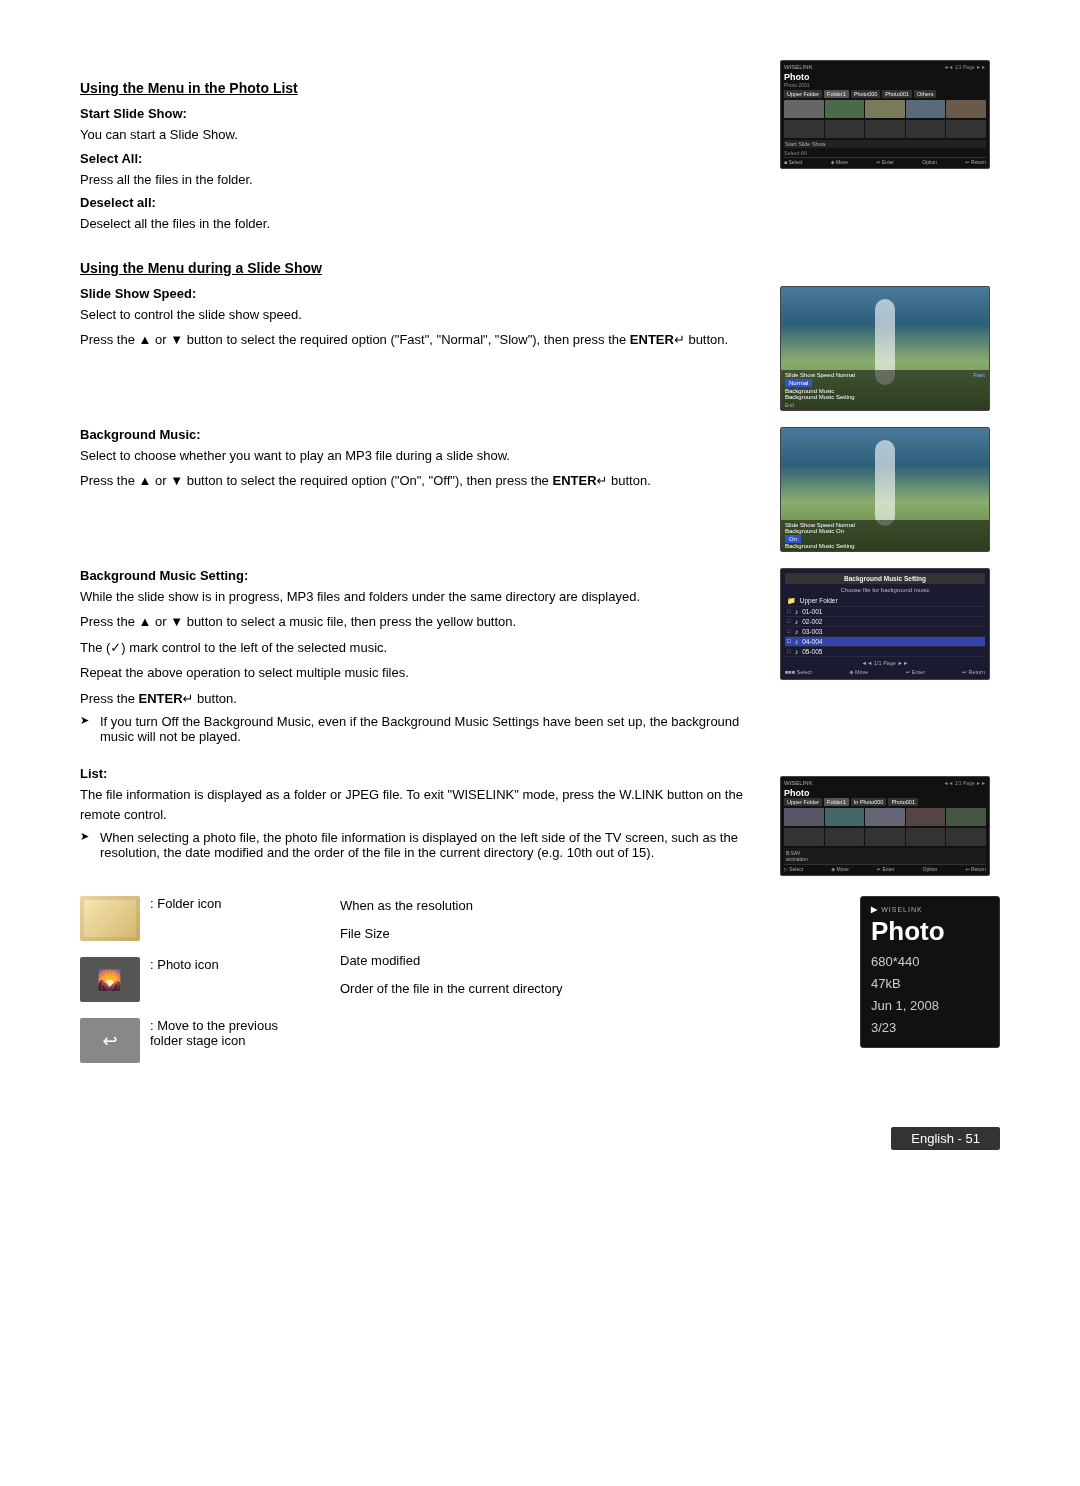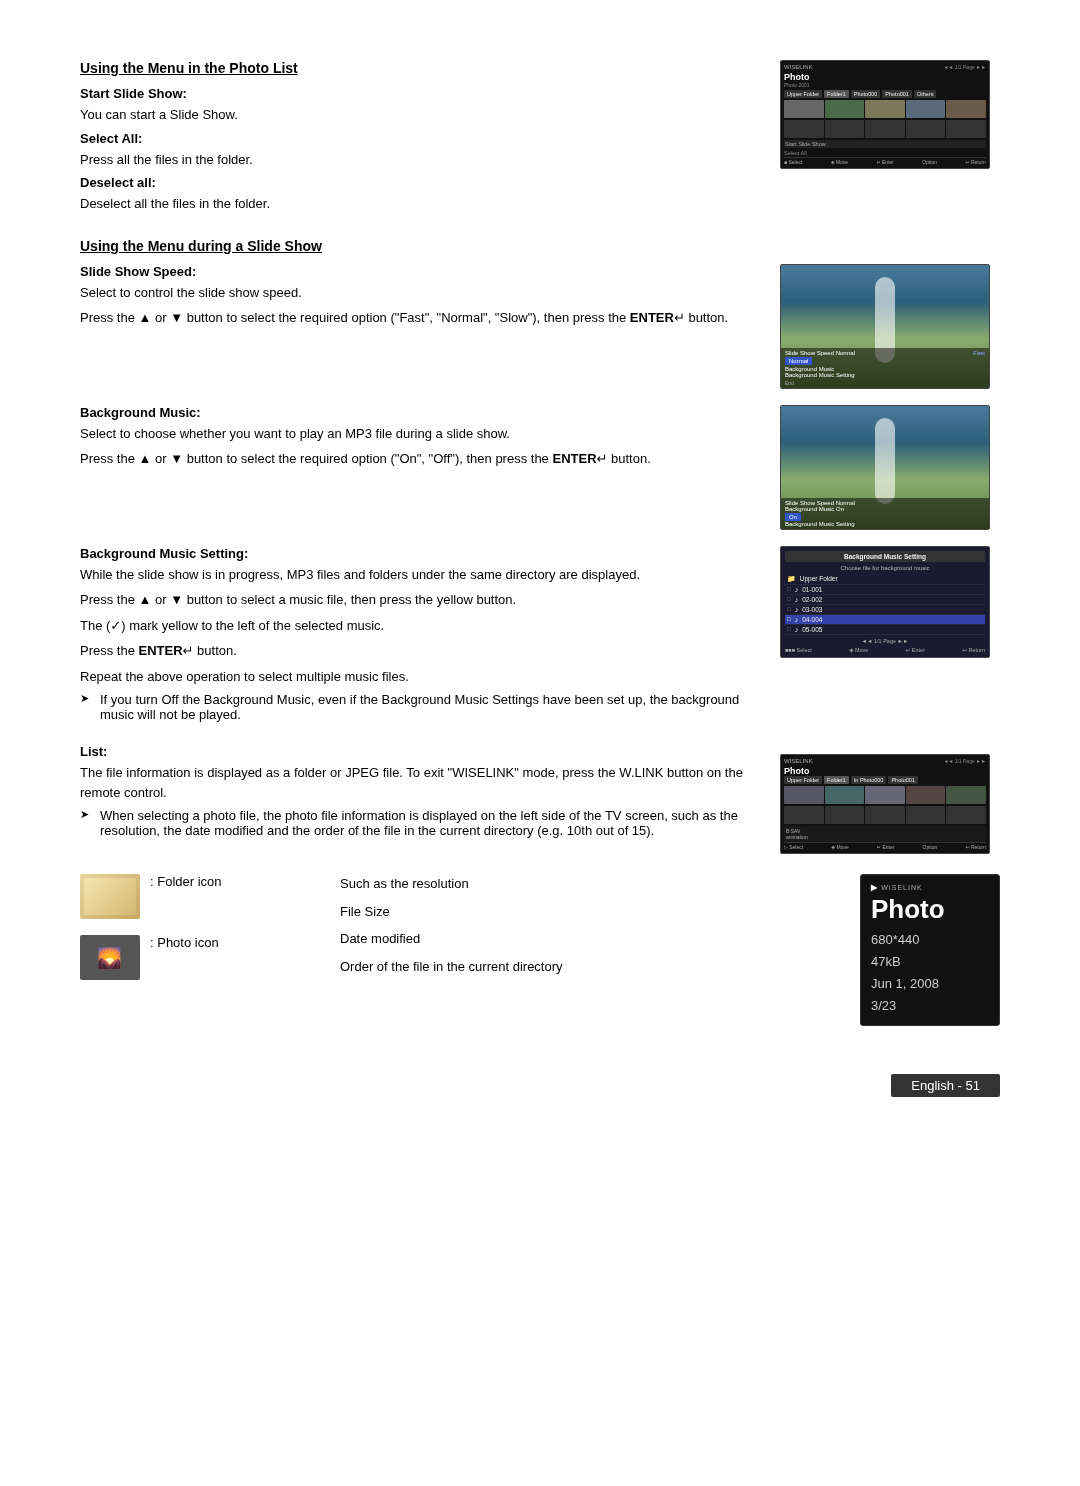--- a/index.html
+++ b/index.html
@@ -14,20 +14,21 @@
     }
     .page-content {
       max-width: 920px;
       margin: 0 auto;
     }
     .section-title {
       font-size: 14px;
       font-weight: bold;
       text-decoration: underline;
       margin-bottom: 10px;
+      margin-top: 20px;
     }
     .subsection-title {
       font-size: 13px;
       font-weight: bold;
       margin-bottom: 4px;
     }
     p {
       font-size: 13px;
       margin-bottom: 6px;
       line-height: 1.5;
@@ -373,23 +374,23 @@
           </div>
         </div>
       </div>
     </div>
 
     <div class="two-col">
       <div class="col-text">
         <div class="subsection-title">Background Music Setting:</div>
         <p>While the slide show is in progress, MP3 files and folders under the same directory are displayed.</p>
         <p>Press the ▲ or ▼ button to select a music file, then press the yellow button.</p>
-        <p>The (✓) mark yellow to the left of the selected music.</p>
+        <p>The (✓) mark control to the left of the selected music.</p>
+        <p>Repeat the above operation to select multiple music files.</p>
         <p>Press the <span class="bold-inline">ENTER</span>↵ button.</p>
-        <p>Repeat the above operation to select multiple music files.</p>
         <div class="indent-note">If you turn Off the Background Music, even if the Background Music Settings have been set up, the background music will not be played.</div>
       </div>
       <div class="col-img">
         <div class="bgm-setting-screen">
           <div class="bgm-header">Background Music Setting</div>
           <div style="text-align:center;font-size:6px;color:#bbb;margin-bottom:3px;">Choose file for background music</div>
           <div class="bgm-row">
             <span class="bgm-icon">📁</span>
             <span>Upper Folder</span>
           </div>
@@ -483,26 +484,30 @@
       <div class="icon-legend-item">
         <div class="icon-thumb folder-icon-thumb"></div>
         <span>: Folder icon</span>
       </div>
 
       <div class="icon-legend-item">
         <div class="icon-thumb photo-icon-thumb"></div>
         <span>: Photo icon</span>
       </div>
 
+      <div class="icon-legend-item">
+        <div class="icon-thumb back-icon-thumb"></div>
+        <span>: Move to the previous folder stage icon</span>
+      </div>
     </div>
 
     <div class="right-annotation">
       <div style="display:flex;gap:20px;align-items:flex-start;">
         <div style="flex:1;">
-          <p style="margin-bottom:8px;">Such as the resolution</p>
+          <p style="margin-bottom:8px;">When as the resolution</p>
           <p style="margin-bottom:8px;">File Size</p>
           <p style="margin-bottom:8px;">Date modified</p>
           <p>Order of the file in the current directory</p>
         </div>
         <div class="wiselink-card" style="width:140px;background:#111;border:1px solid #333;border-radius:3px;padding:8px 10px;color:#fff;">
           <div style="font-size:7px;color:#aaa;letter-spacing:1px;margin-bottom:2px;display:flex;align-items:center;gap:3px;">
             <span style="font-size:8px;font-weight:bold;color:#fff;">▶</span>
             <span>WISELINK</span>
           </div>
           <div style="font-size:26px;font-weight:bold;color:#fff;margin-bottom:4px;">Photo</div>

